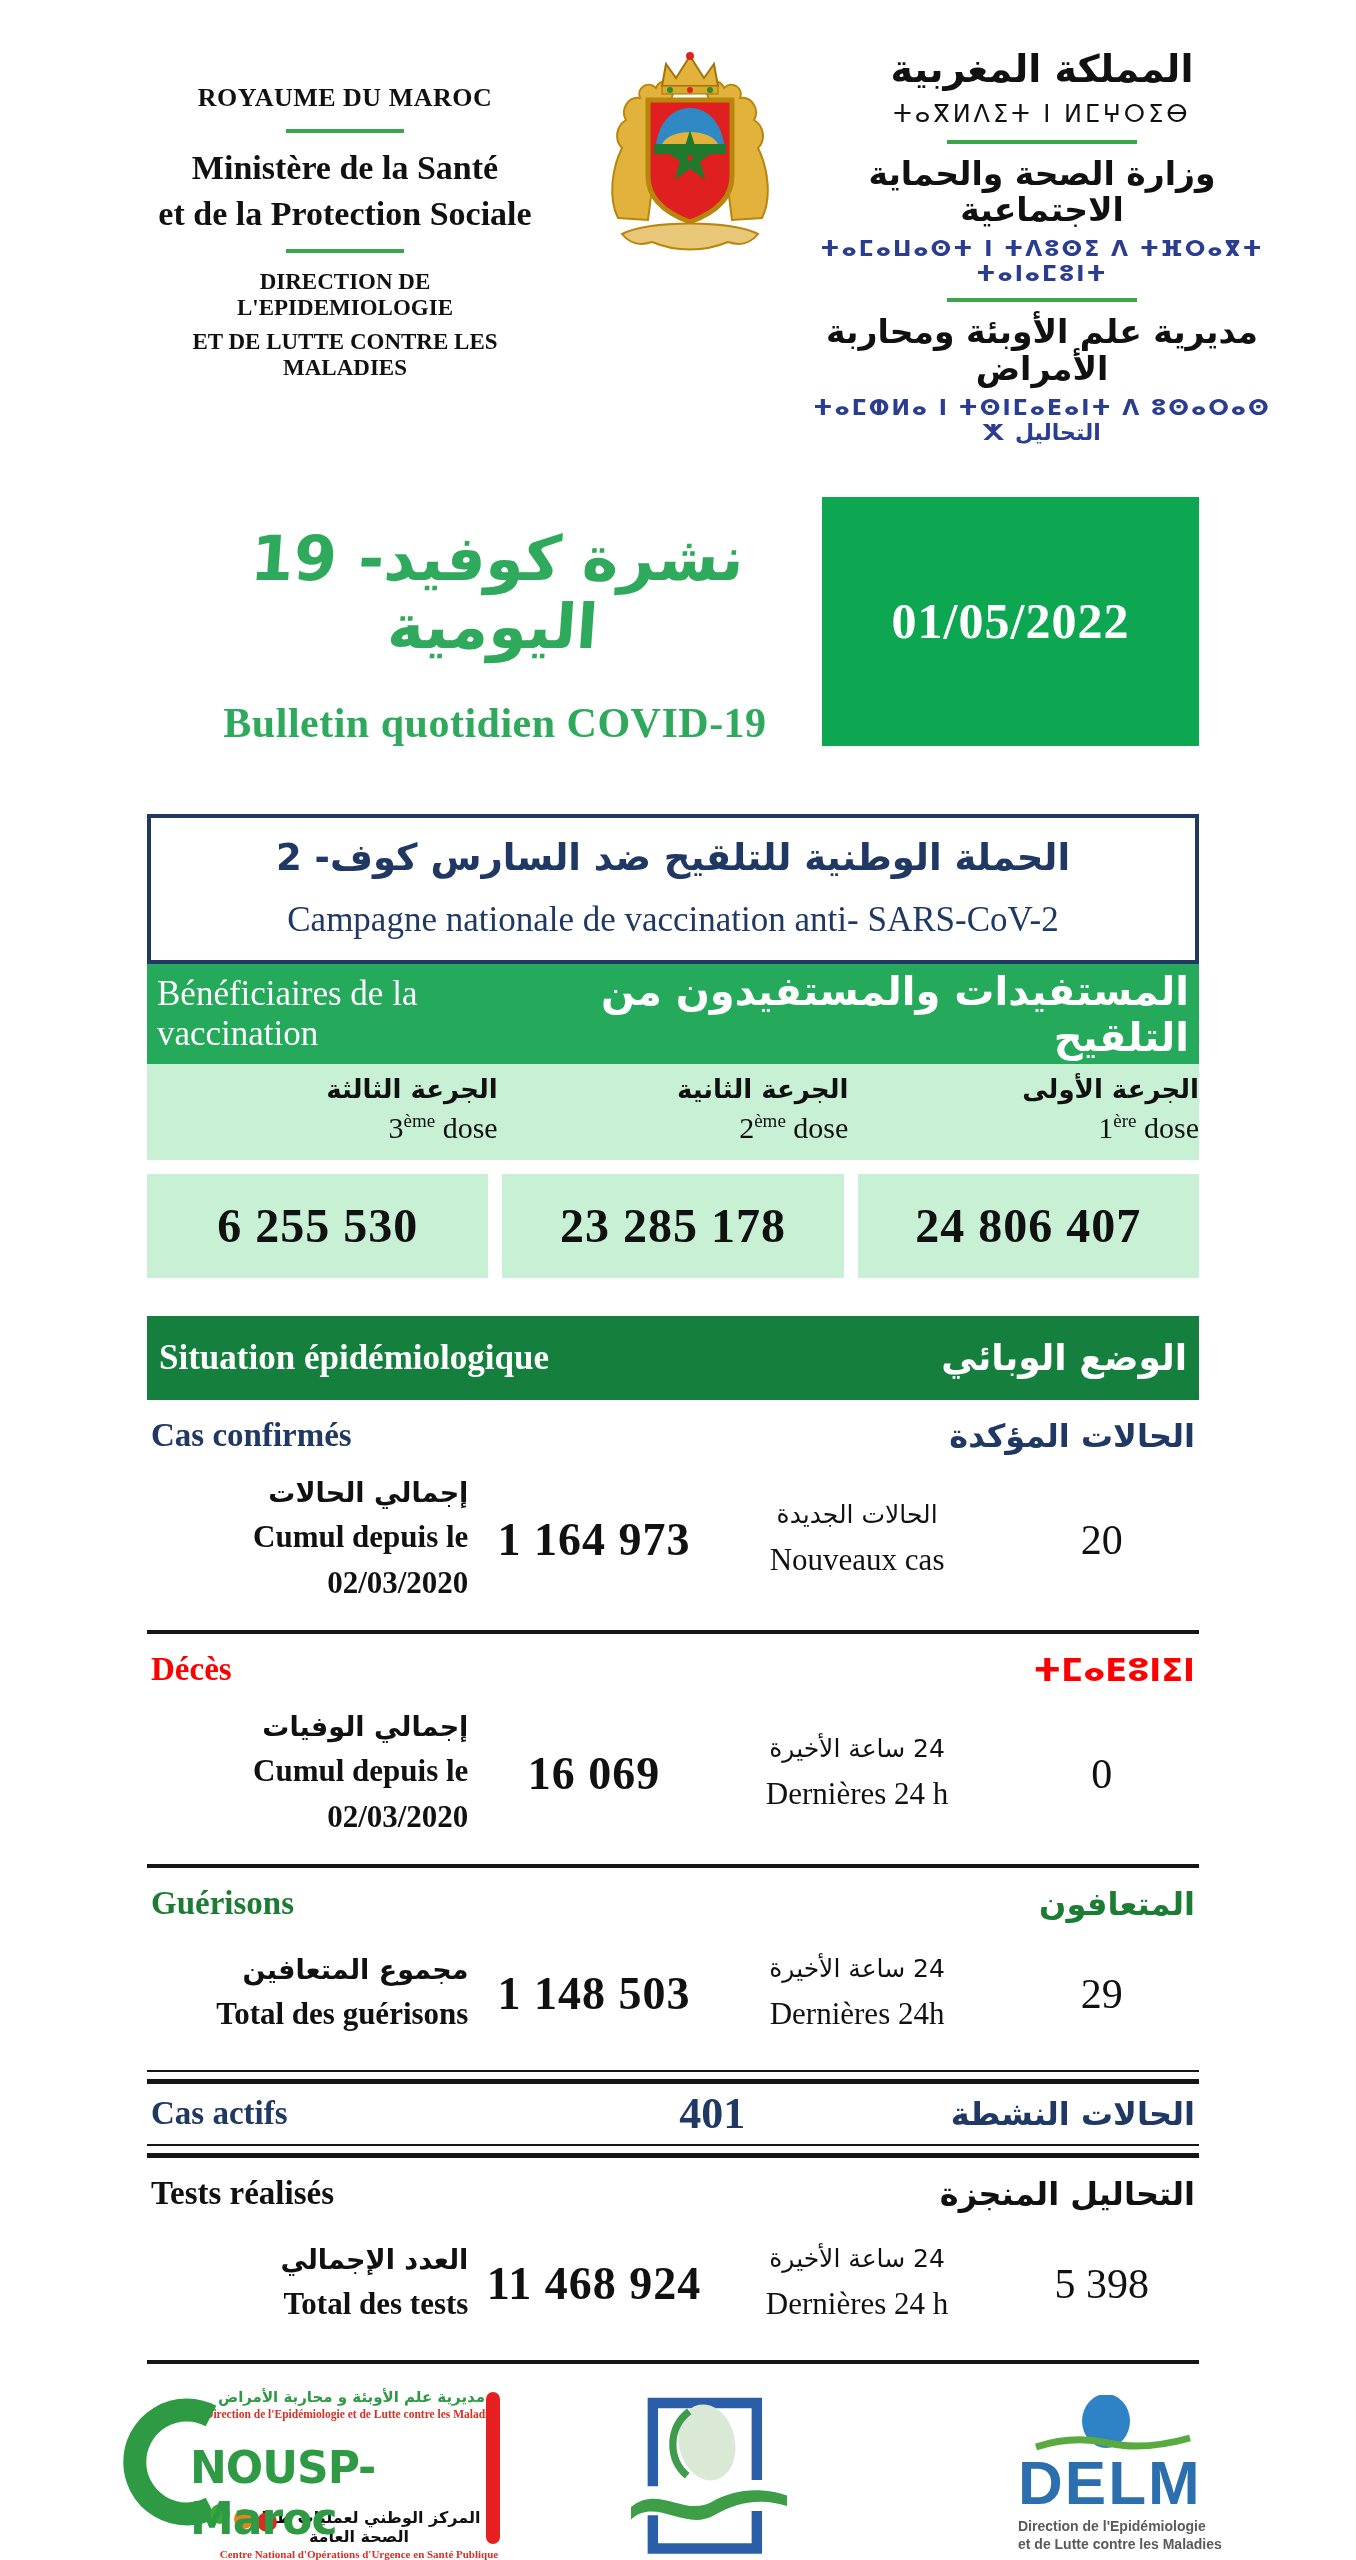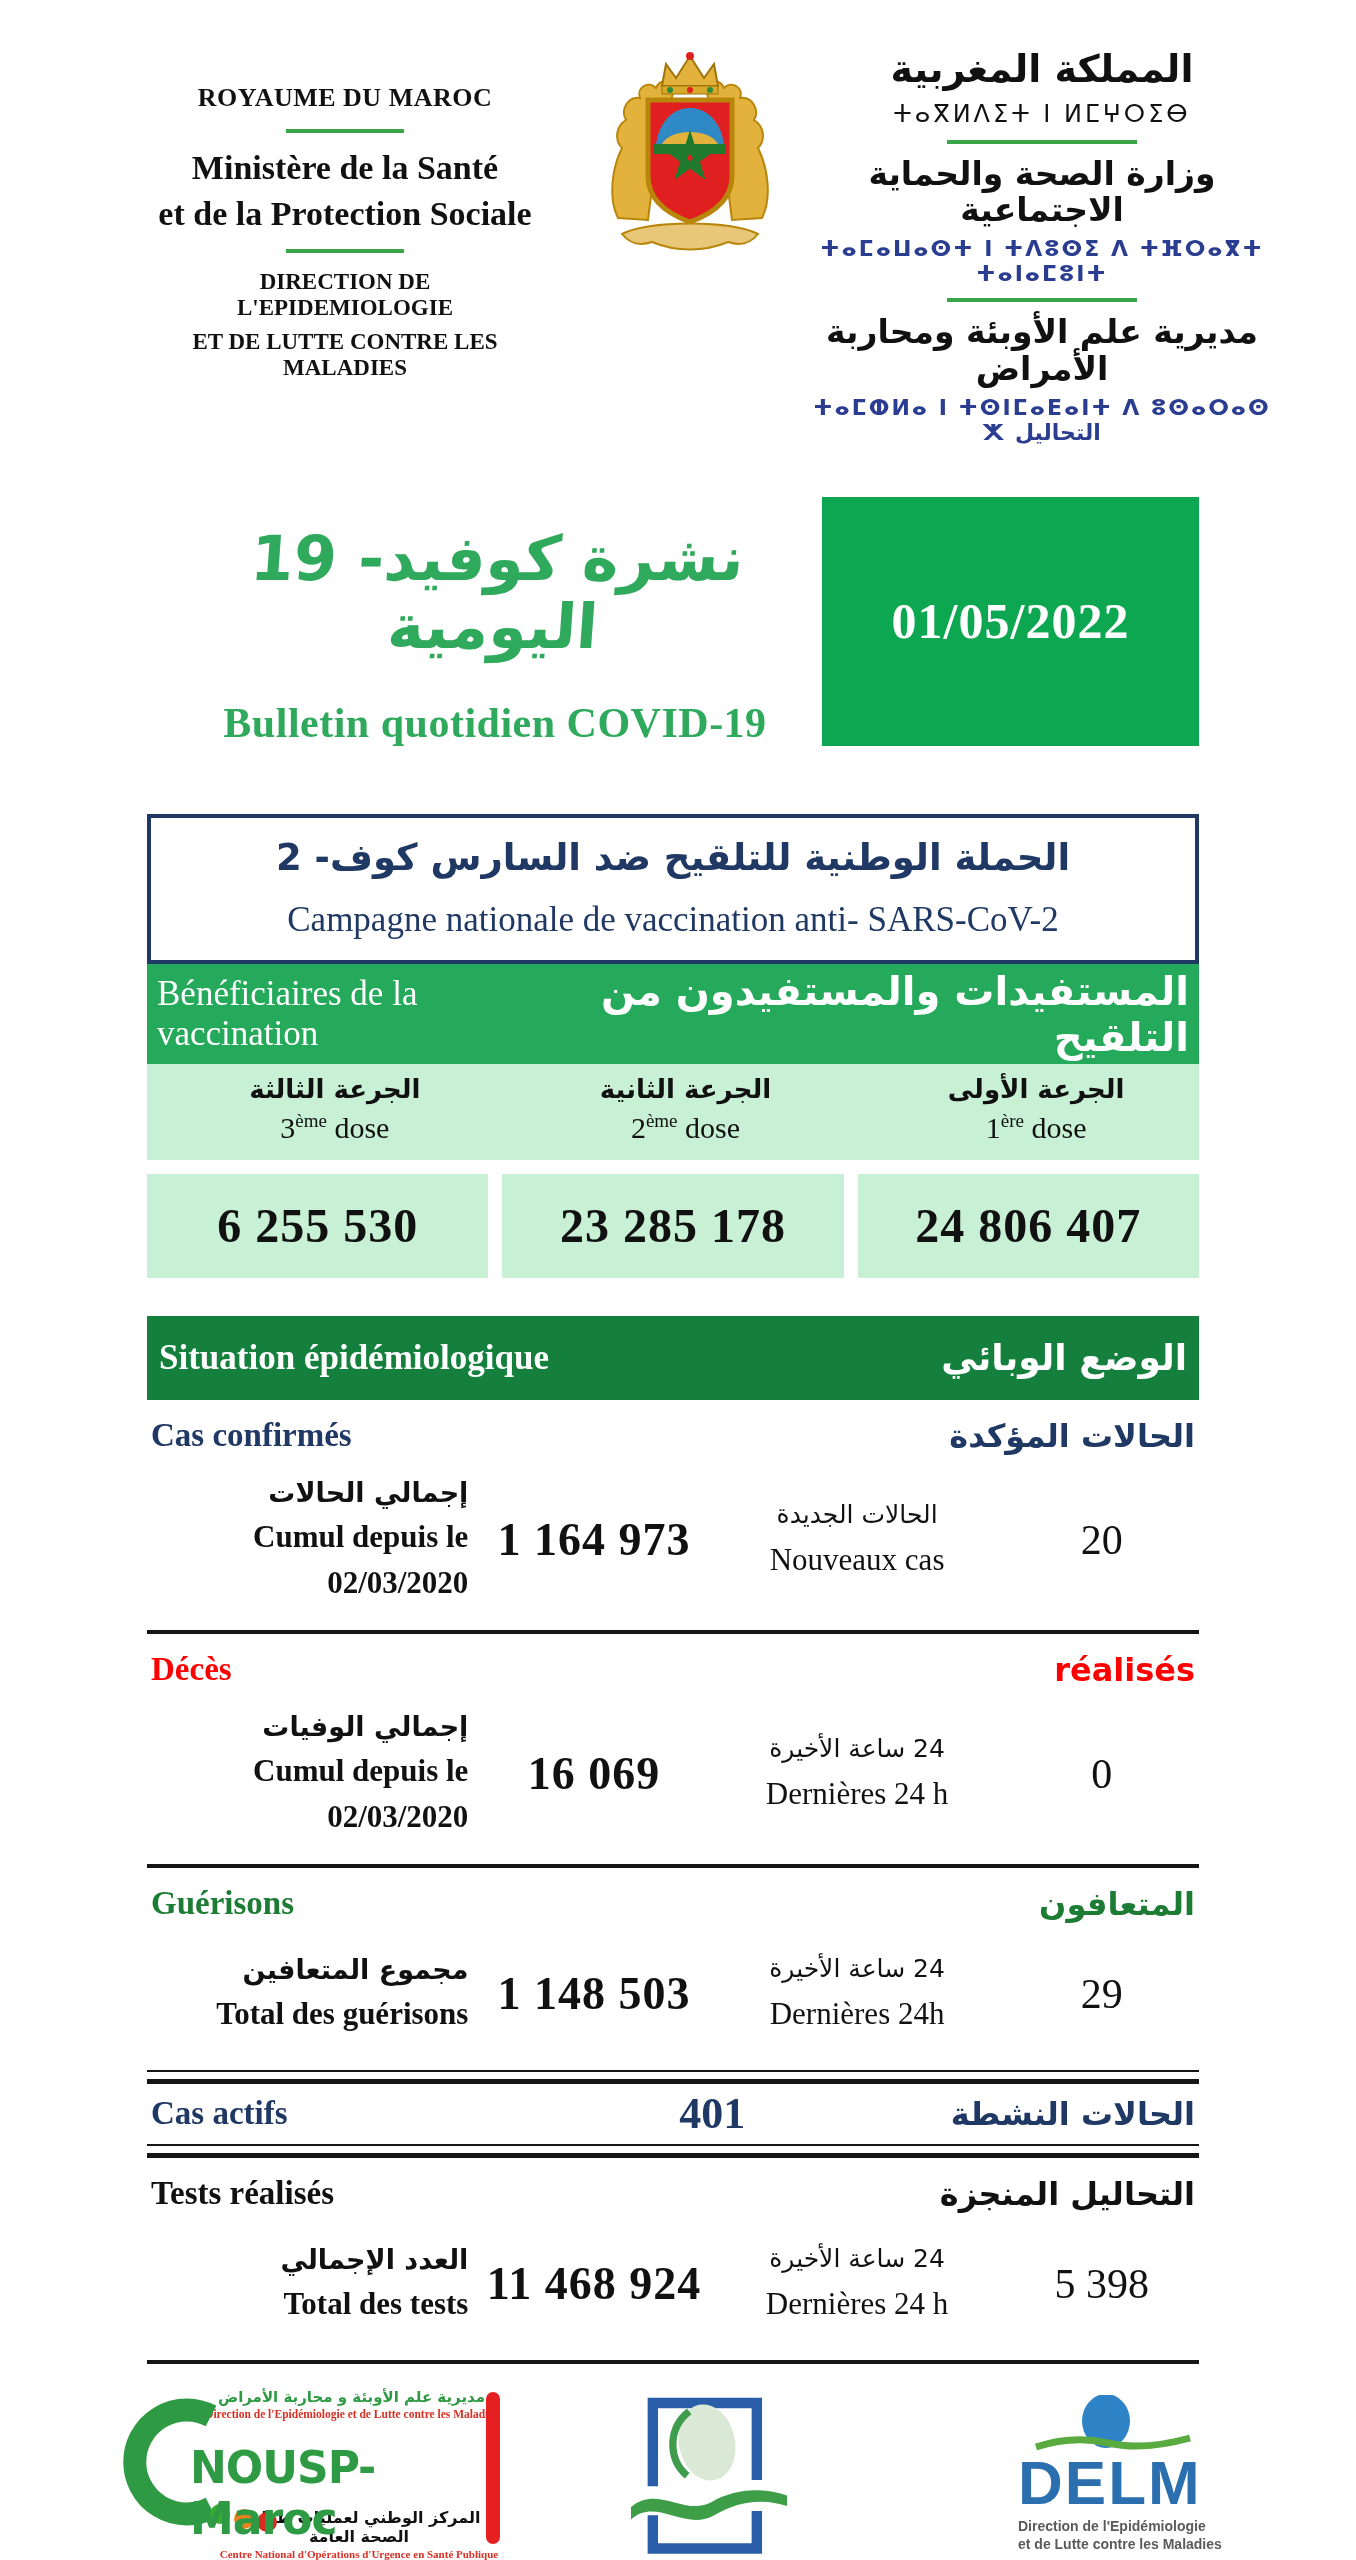--- a/index.html
+++ b/index.html
@@ -34,21 +34,21 @@
   .date-box span{color:#fff;font-size:50px;font-weight:bold;letter-spacing:1px;}
   
   .content{margin-left:147px;width:1052px;}
   .camp-box{margin-top:62px;border:4px solid #1f3864;text-align:center;padding:16px 8px 20px 8px;}
   .camp-ar{font-size:37px;font-weight:bold;color:#1f3864;line-height:1.3;}
   .camp-fr{font-size:35px;font-weight:normal;color:#1f3864;margin-top:18px;}
   .benef-band{background:#25a95a;height:100px;display:flex;align-items:center;padding:0 10px;}
   .benef-fr{color:#fff;font-size:35px;}
   .benef-ar{color:#fff;font-size:40px;font-weight:bold;margin-left:auto;}
   .dose-hdr{background:#c8f0d4;height:96px;display:grid;grid-template-columns:1fr 1fr 1fr;}
-  .dose-col{text-align:center;padding-top:10px;margin-left:25px;}
+  .dose-col{text-align:right;padding-top:10px;margin-left:25px;}
   .dose-ar{font-size:26px;font-weight:bold;}
   .dose-fr{font-size:30px;margin-top:6px;}
   .dose-fr sup{font-size:19px;}
   .dose-vals{margin-top:14px;display:grid;grid-template-columns:1fr 1fr 1fr;gap:14px;}
   .dose-box{background:#c8f0d4;height:104px;display:flex;align-items:center;justify-content:center;
     font-size:48px;font-weight:bold;letter-spacing:1px;}
   
   .sit-band{margin-top:38px;background:#15803d;height:84px;display:flex;align-items:center;padding:0 12px;}
   .sit-fr{color:#fff;font-size:35px;font-weight:bold;}
   .sit-ar{color:#fff;font-size:36px;font-weight:bold;margin-left:auto;}
@@ -210,21 +210,21 @@
       <div class="lblcol2">
         <div class="lbl2-ar ar" dir="rtl">الحالات الجديدة</div>
         <div class="lbl2-fr">Nouveaux cas</div>
       </div>
       <div class="val2">20</div>
     </div>
     <div class="rule-s"></div>
 
     <div class="sec-title">
       <div class="fr red">Décès</div>
-      <div class="arr red ar" dir="rtl">réalisés</div>
+      <div class="arr red ar" dir="rtl">ⵜⵎⴰⴹⵓⵏⵉⵏ</div>
     </div>
     <div class="data-row">
       <div class="lblcol">
         <div class="lbl-ar ar" dir="rtl">إجمالي الوفيات</div>
         <div class="lbl-fr">Cumul depuis le</div>
         <div class="lbl-fr">02/03/2020</div>
       </div>
       <div class="valbig">16 069</div>
       <div class="lblcol2">
         <div class="lbl2-ar ar" dir="rtl">24 ساعة الأخيرة</div>

